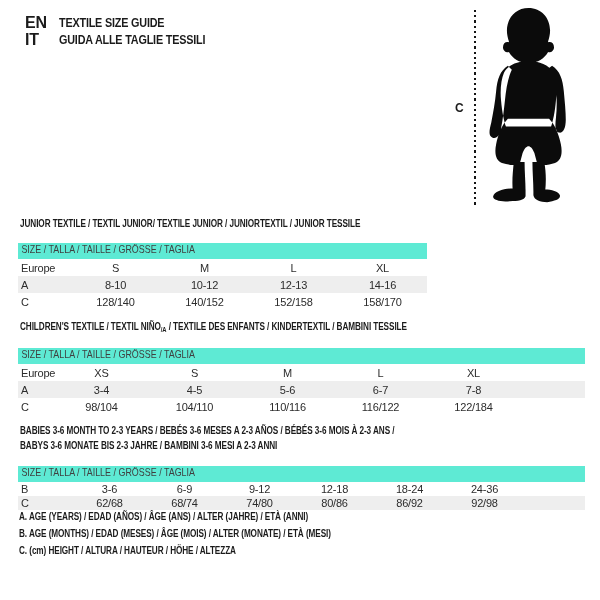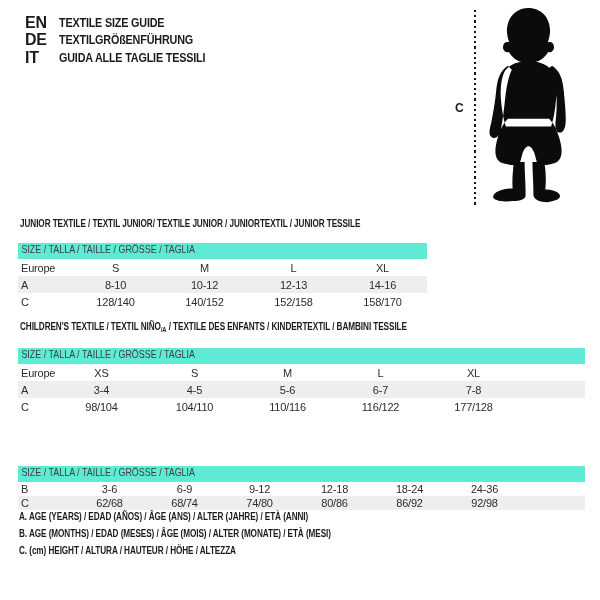--- a/index.html
+++ b/index.html
@@ -45,24 +45,20 @@
 </style>
 </head>
 <body>
 
 <div class="page">
 
   <div class="abs lang-block">
     <div class="lang-row">
       <span class="lang-code">EN</span>
       <span class="lang-title">TEXTILE SIZE GUIDE</span>
-    </div>
-    <div class="lang-row">
-      <span class="lang-code">DE</span>
-      <span class="lang-title">TEXTILGRÖßENFÜHRUNG</span>
     </div>
     <div class="lang-row">
       <span class="lang-code">IT</span>
       <span class="lang-title">GUIDA ALLE TAGLIE TESSILI</span>
     </div>
   </div>
 
   <div class="abs figure">
     <span class="c-label">C</span>
     <div class="dotline"></div>
@@ -164,27 +160,31 @@
         <td>6-7</td>
         <td>7-8</td>
         <td></td>
       </tr>
       <tr>
         <td class="lbl">C</td>
         <td>98/104</td>
         <td>104/110</td>
         <td>110/116</td>
         <td>116/122</td>
-        <td>177/128</td>
+        <td>122/184</td>
         <td></td>
       </tr>
     </tbody>
       </table>
   </div>
 
+  <div class="abs" style="left:20px;top:423px">
+    <div class="sec-title">BABIES 3-6 MONTH TO 2-3 YEARS / BEBÉS 3-6 MESES A 2-3 AÑOS / BÉBÉS 3-6 MOIS À 2-3 ANS /</div>
+    <div class="sec-title">BABYS 3-6 MONATE BIS 2-3 JAHRE / BAMBINI 3-6 MESI A 2-3 ANNI</div>
+  </div>
 
   <div class="tblwrap" style="left:18px;top:466px;width:567px">
     <div class="size-bar">
       <span>SIZE / TALLA / TAILLE / GRÖSSE / TAGLIA</span>
     </div>
     <table class="compact">
       <colgroup>
           <col style="width:54px">
           <col style="width:75px">
           <col style="width:75px">

